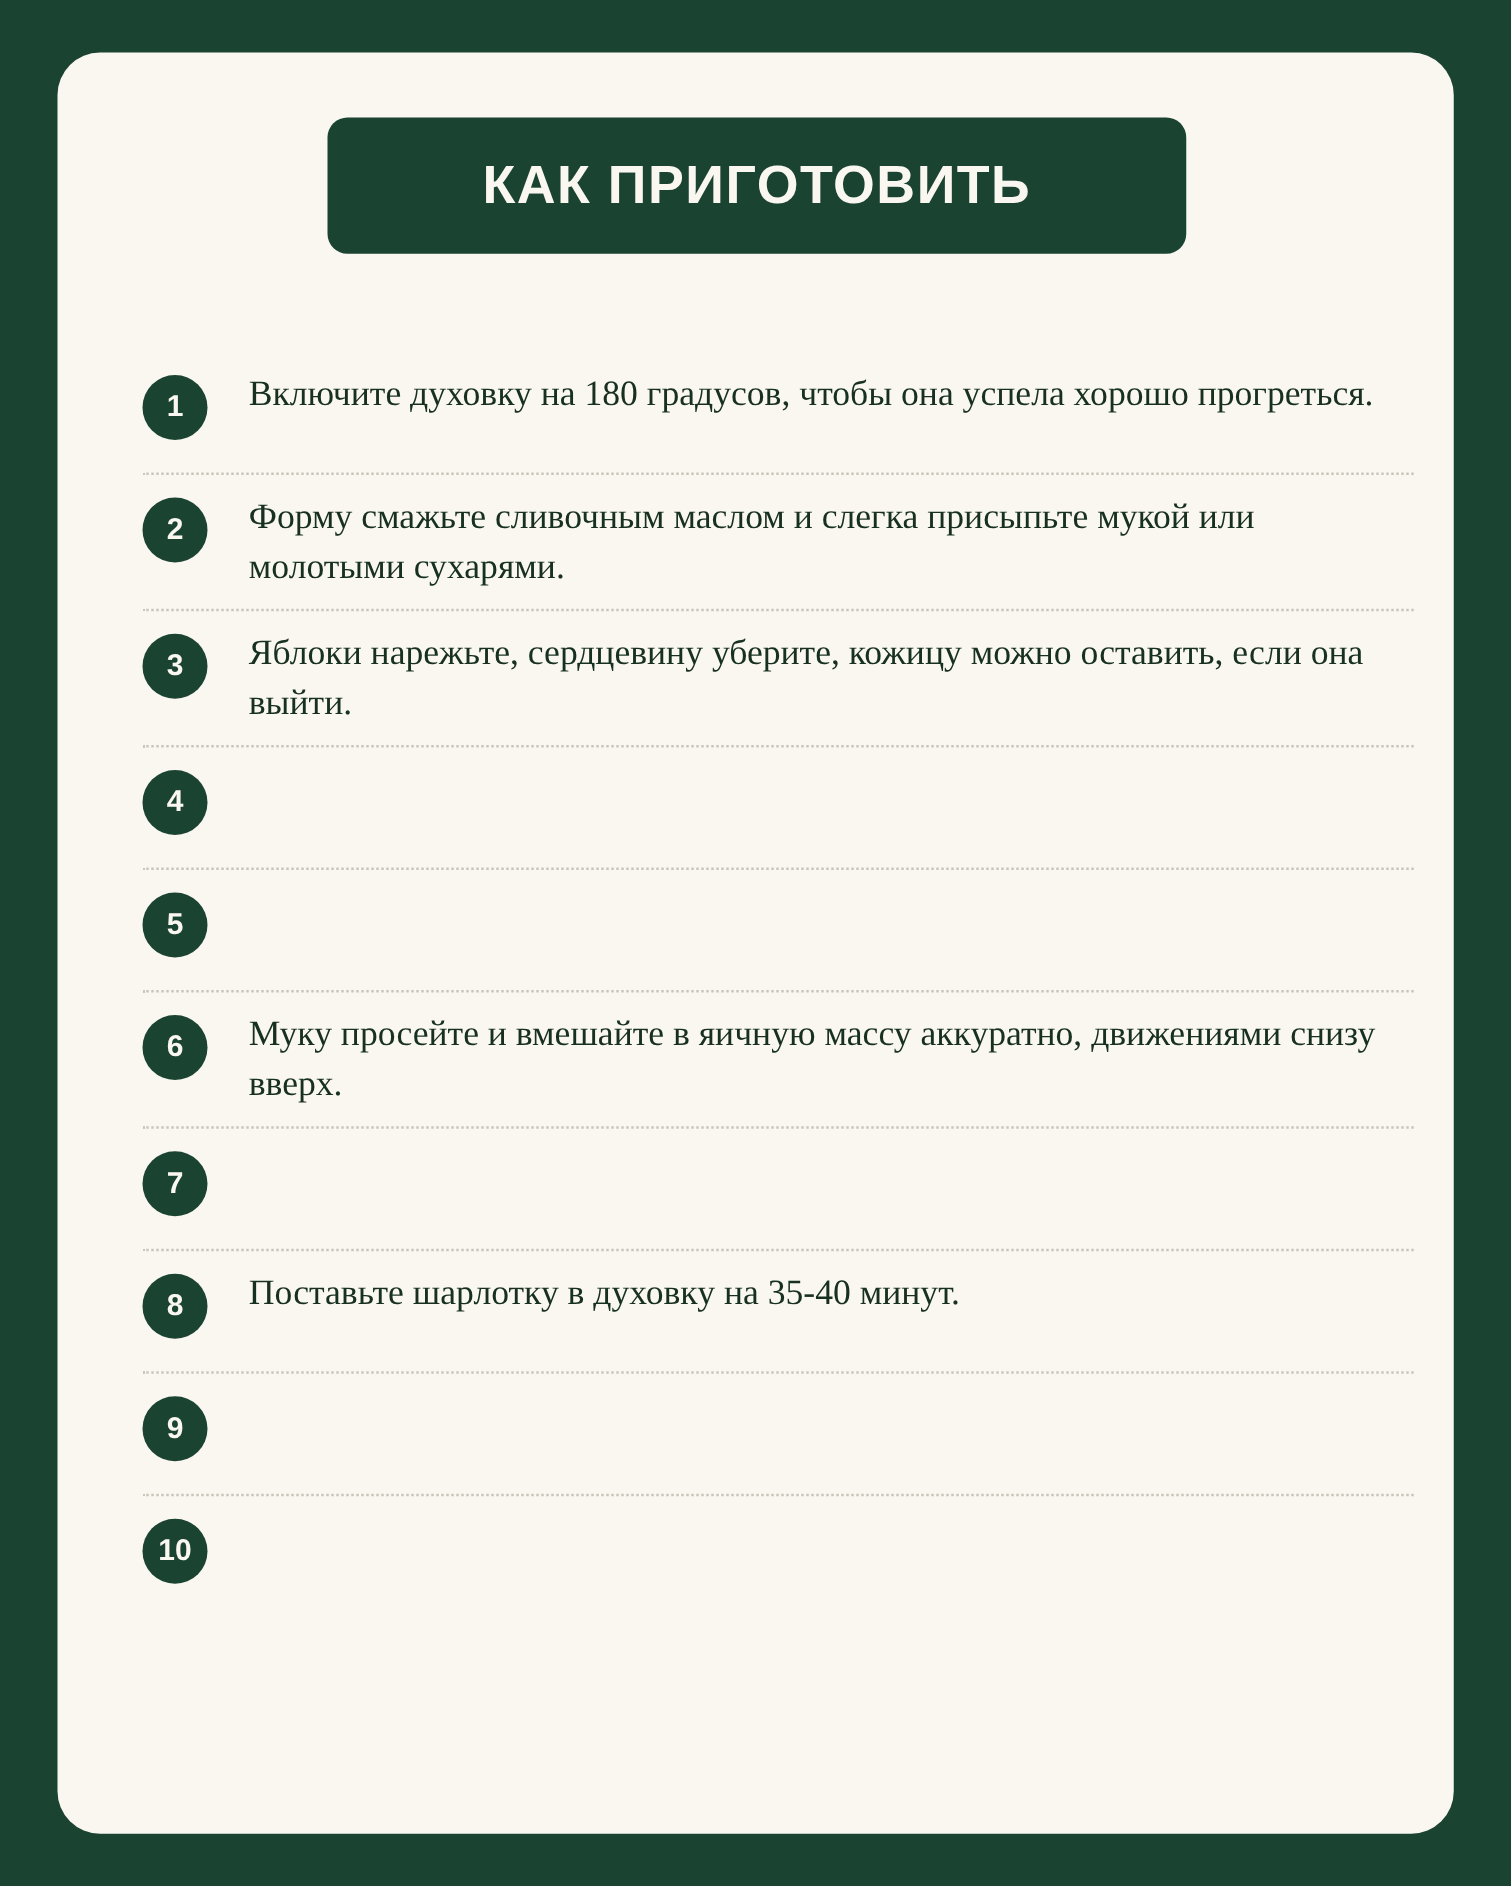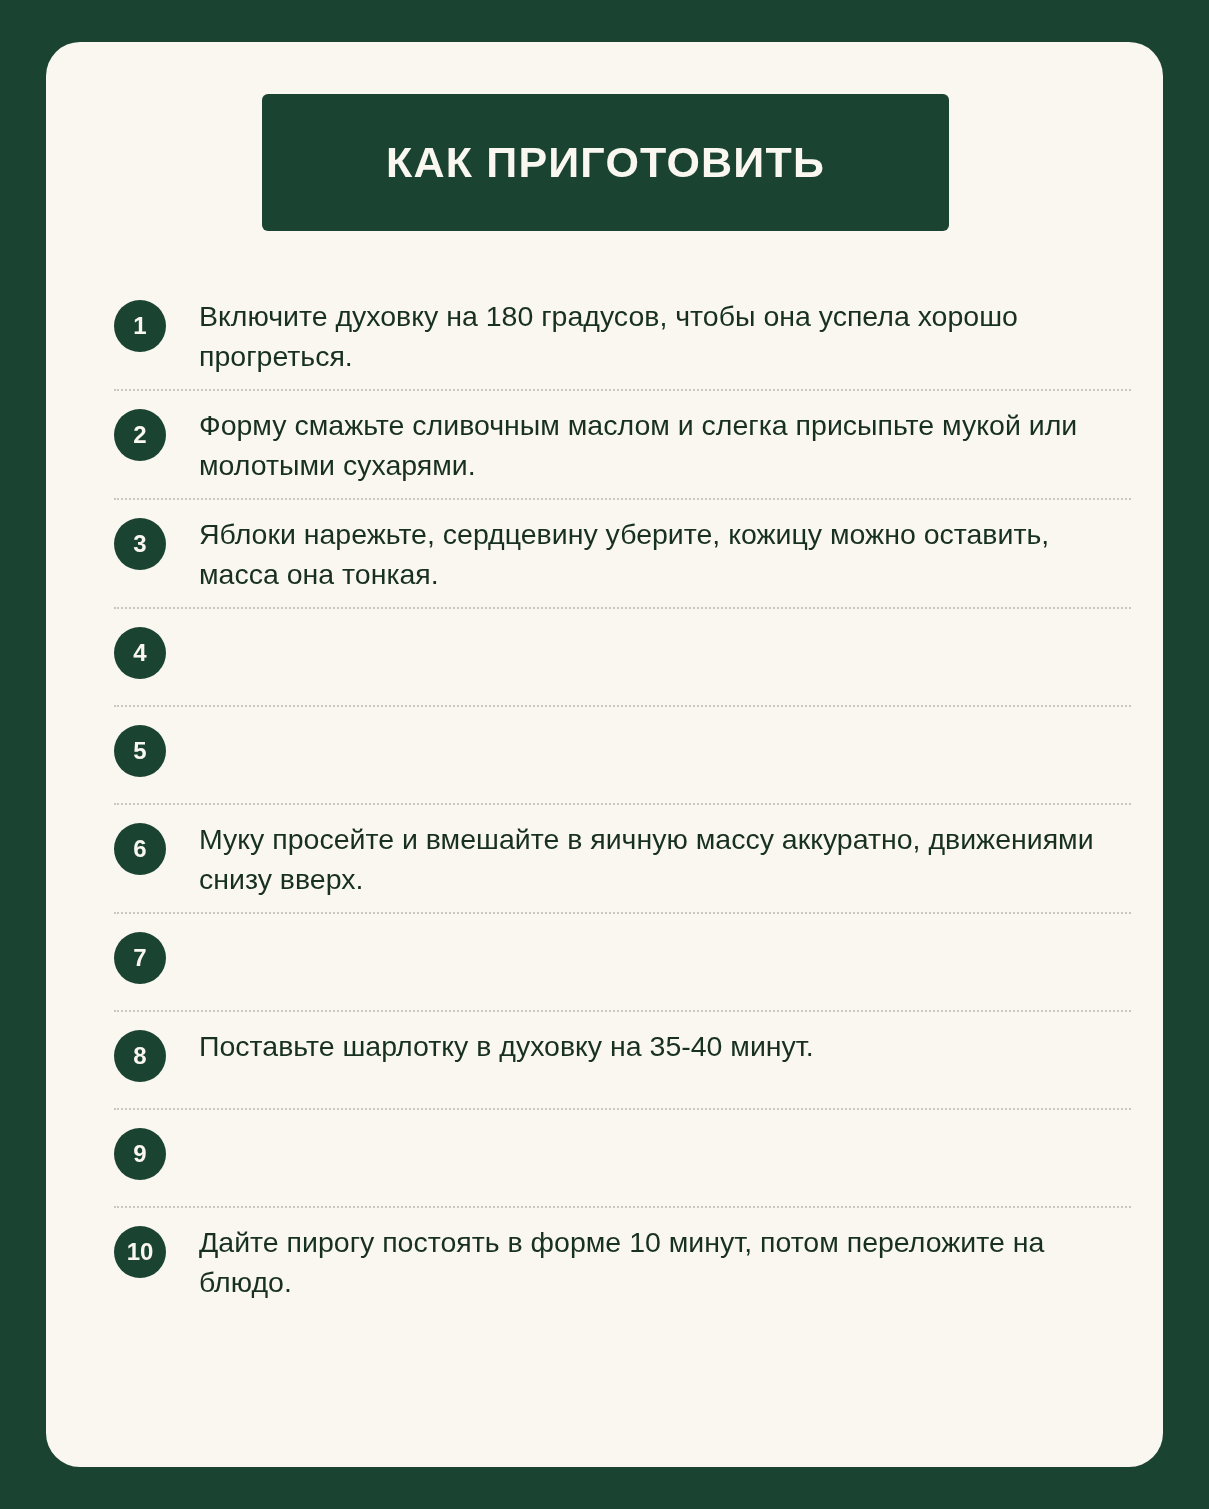--- a/index.html
+++ b/index.html
@@ -21,23 +21,23 @@
     height: 1425px;
     background: #faf7f0;
     border-radius: 34px;
     box-sizing: border-box;
   }
   .title-banner {
     position: absolute;
     left: 216px;
     top: 52px;
     width: 687px;
-    height: 137px;
+    height: 109px;
     background: #1b4332;
-    border-radius: 6px;
+    border-radius: 16px;
     display: flex;
     align-items: center;
     justify-content: center;
   }
   .title-banner h1 {
     margin: 0;
     color: #faf7f0;
     font-size: 43px;
     font-weight: bold;
     letter-spacing: 1.2px;
@@ -75,21 +75,21 @@
     align-items: center;
     justify-content: center;
     margin-top: 6px;
     font-family: "Liberation Sans", sans-serif;
   }
   .step-text {
     margin-left: 33px;
     color: #17301f;
     font-size: 28.5px;
     line-height: 1.42;
-    font-family: Liberation Sans, sans-serif;
+    font-family: Liberation Serif, serif;
     padding-top: 2px;
     max-width: 905px;
   }
 </style>
 </head>
 <body>
 
 <div class="card">
 
   <div class="title-banner">
@@ -103,21 +103,21 @@
       <div class="step-text">Включите духовку на 180 градусов, чтобы она успела хорошо прогреться.</div>
     </div>
 
     <div class="step">
       <div class="badge">2</div>
       <div class="step-text">Форму смажьте сливочным маслом и слегка присыпьте мукой или молотыми сухарями.</div>
     </div>
 
     <div class="step">
       <div class="badge">3</div>
-      <div class="step-text">Яблоки нарежьте, сердцевину уберите, кожицу можно оставить, масса она тонкая.</div>
+      <div class="step-text">Яблоки нарежьте, сердцевину уберите, кожицу можно оставить, если она выйти.</div>
     </div>
 
     <div class="step">
       <div class="badge">4</div>
     </div>
 
     <div class="step">
       <div class="badge">5</div>
     </div>
 
@@ -134,17 +134,16 @@
       <div class="badge">8</div>
       <div class="step-text">Поставьте шарлотку в духовку на 35-40 минут.</div>
     </div>
 
     <div class="step">
       <div class="badge">9</div>
     </div>
 
     <div class="step">
       <div class="badge">10</div>
-      <div class="step-text">Дайте пирогу постоять в форме 10 минут, потом переложите на блюдо.</div>
     </div>
 
   </div>
 </div>
 
 </body></html>

